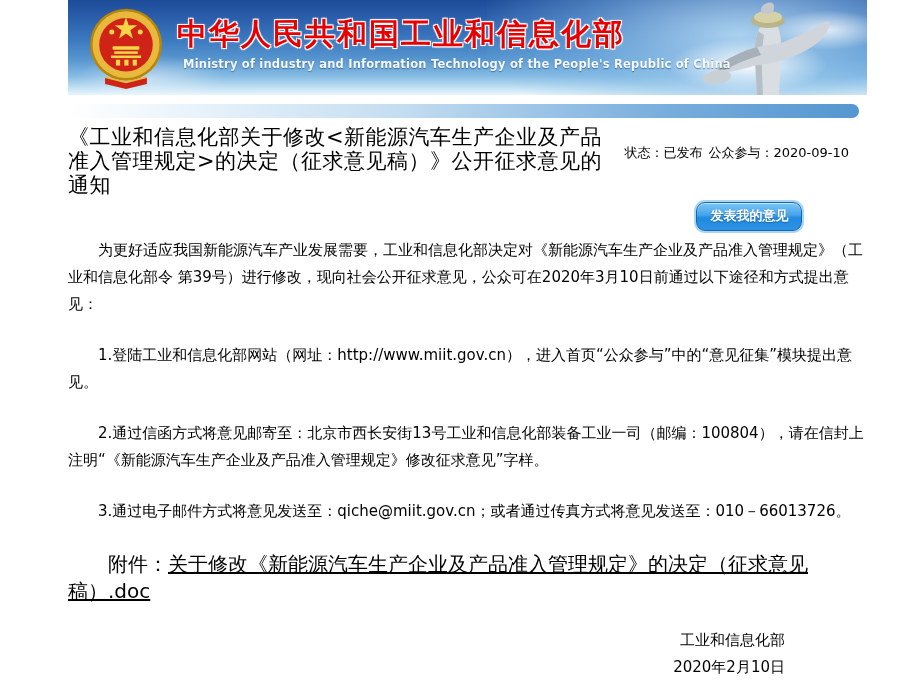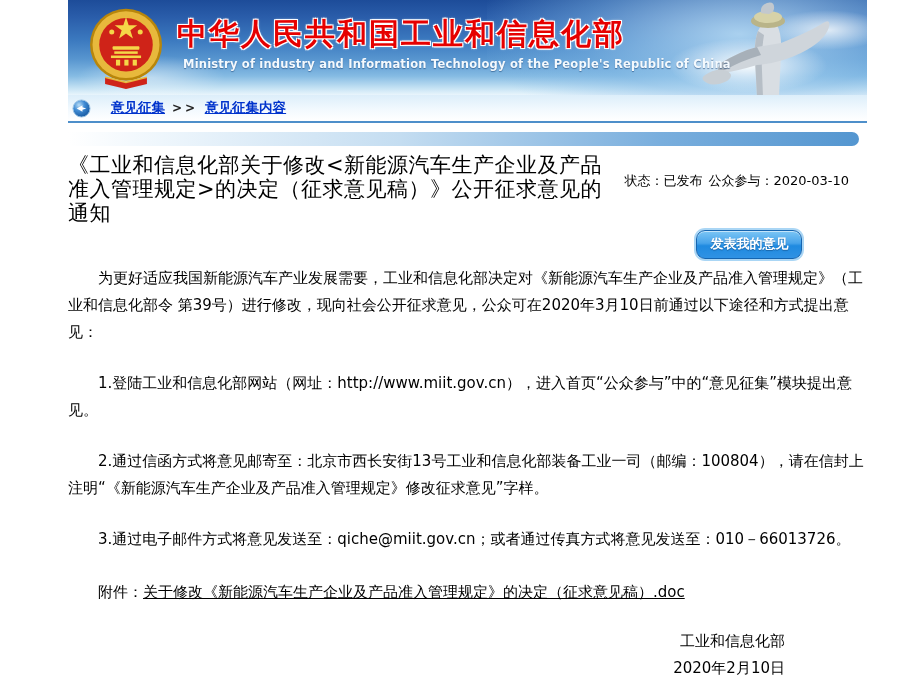--- a/index.html
+++ b/index.html
@@ -48,21 +48,21 @@
   .submit-btn { display:inline-block; padding:4px 13px 5px; font-size:13px; font-weight:bold; color:#fff;
     font-family:"DejaVu Sans","Liberation Sans",sans-serif;
     background:linear-gradient(180deg,#7cc6f5 0%,#47a3ea 45%,#1f8ae0 55%,#2f92e4 100%);
     border:1px solid #1565b0; border-radius:9px; cursor:pointer;
     box-shadow:0 0 0 2px #aad6f5, inset 0 1px 0 rgba(255,255,255,.55);
     text-shadow:0 1px 1px rgba(10,60,110,.5); }
 
   .body-text { font-size:15px; line-height:27px; }
   .body-text p { margin-top:24px; text-indent:2em; }
   .body-text p:first-child { margin-top:6px; }
-  .attach { margin-top:26px; font-size:15px; line-height:27px; text-indent:2em; }
+  .attach { margin-top:26px; font-size:20px; line-height:27px; text-indent:2em; }
   .attach a { color:#000; text-decoration:underline; cursor:pointer; }
 
   .signature { margin-top:22px; text-align:right; padding-right:82px; font-size:15px; line-height:27px; }
 </style>
 </head>
 <body>
 
 <div class="page">
 
   <div class="banner">
@@ -96,44 +96,28 @@
       <rect x="43" y="63" width="5" height="7" fill="#f5d648"></rect>
       <rect x="53" y="63" width="5" height="7" fill="#f5d648"></rect>
       <path d="M20 84 L45 90 L70 84 L70 92 L45 98 L20 92 Z" fill="#cf2318"></path>
       <path d="M20 84 L45 90 L70 84" fill="none" stroke="#e8b93c" stroke-width="2"></path>
     </svg>
 
     <div class="banner-title">中华人民共和国工业和信息化部</div>
     <div class="banner-subtitle">Ministry of industry and Information Technology of the People's Republic of China</div>
   </div>
 
-  <div class="crumbbar">
-    <svg class="crumb-icon" width="19" height="19" viewBox="0 0 20 20">
-      <defs>
-        <radialGradient id="sph" cx="35%" cy="30%" r="75%">
-          <stop offset="0%" stop-color="#b9ddf6"></stop>
-            <stop offset="45%" stop-color="#3f8bd4"></stop>
-            <stop offset="100%" stop-color="#15579f"></stop>
-        </radialGradient>
-      </defs>
-      <circle cx="10" cy="10" r="9" fill="url(#sph)" stroke="#9cc4e4" stroke-width="1"></circle>
-      <path d="M5 10 L11 6.5 L11 8.8 L15 10 L11 11.2 L11 13.5 Z" fill="#ffffff"></path>
-    </svg>
-    <span class="crumb-links">
-      <a>意见征集</a><span class="crumb-sep">&gt;&gt;</span><a>意见征集内容</a>
-    </span>
-  </div>
 
   <div class="divider-band"></div>
 
   <div class="title-row">
     <h1 class="article-title">《工业和信息化部关于修改&lt;新能源汽车生产企业及产品准入管理规定&gt;的决定（征求意见稿）》公开征求意见的通知</h1>
     <div class="right-col">
       <div class="status-line">
-        <span>状态：</span><span>已发布</span><span class="gap"></span><span>公众参与：</span><span>2020-03-10</span>
+        <span>状态：</span><span>已发布</span><span class="gap"></span><span>公众参与：</span><span>2020-09-10</span>
       </div>
       <div class="btn-wrap">
         <button class="submit-btn">发表我的意见</button>
       </div>
     </div>
   </div>
 
   <div class="body-text">
     <p>为更好适应我国新能源汽车产业发展需要，工业和信息化部决定对《新能源汽车生产企业及产品准入管理规定》（工业和信息化部令 第39号）进行修改，现向社会公开征求意见，公众可在2020年3月10日前通过以下途径和方式提出意见：</p>
     <p>1.登陆工业和信息化部网站（网址：http://www.miit.gov.cn），进入首页“公众参与”中的“意见征集”模块提出意见。</p>

